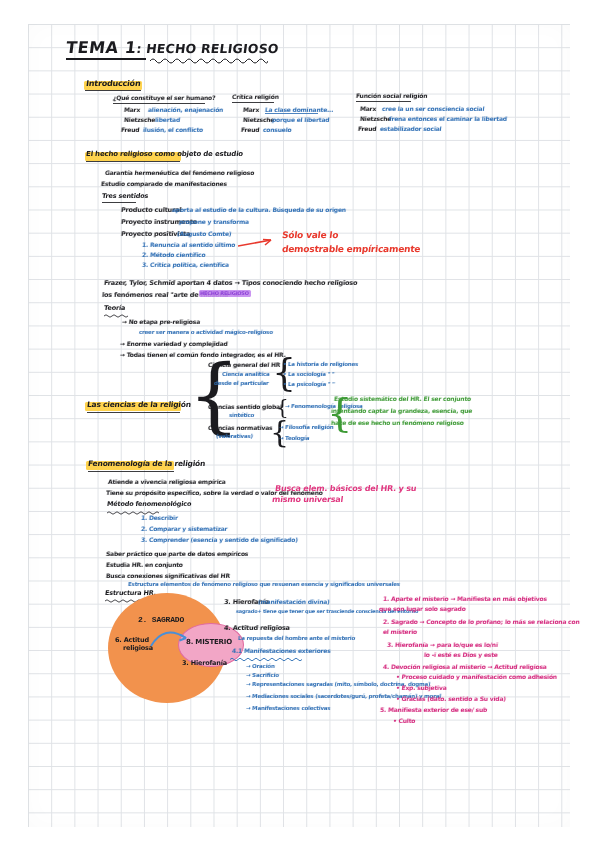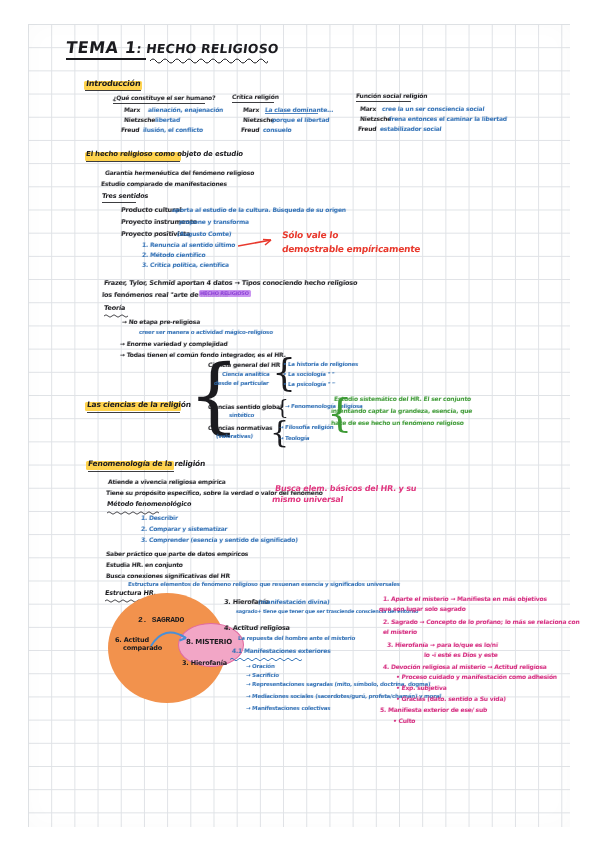--- a/index.html
+++ b/index.html
@@ -226,21 +226,21 @@
 
   <div id="circle"></div>
   <div id="ellipse"></div>
   <svg id="arrow" viewBox="0 0 44 22">
     <path d="M3 20 Q16 -2 38 12" fill="none" stroke="#4a8fd6" stroke-width="2"></path>
     <path d="M38 12 L32 8.5 M38 12 L31.5 14.5" fill="none" stroke="#4a8fd6" stroke-width="2"></path>
   </svg>
   <div class="ink blk t8" style="left:138px;top:616px;font-family:Liberation Mono, monospace;">2. SAGRADO</div>
   <div class="ink blk t7" style="left:186px;top:639px;">8. MISTERIO</div>
   <div class="ink blk t65" style="left:115px;top:637px;">6. Actitud</div>
-  <div class="ink blk t65" style="left:123px;top:645px;">comparado</div>
+  <div class="ink blk t65" style="left:123px;top:645px;">religiosa</div>
   <div class="ink blk t65" style="left:182px;top:660px;">3. Hierofanía</div>
 
   <div class="ink blk t65 blur slant" style="left:224px;top:599px;">3. Hierofanía</div>
   <div class="ink blu t6 blur slant" style="left:258px;top:599px;">(manifestación divina)</div>
   <div class="ink blu t5 blur slant" style="left:236px;top:609px;">sagrado+ tiene que tener que ser trasciende consciencia del entorno</div>
 
   <div class="ink blk t65 blur slant" style="left:224px;top:625px;">4. Actitud religiosa</div>
   <div class="ink blu t55 blur slant" style="left:238px;top:636px;">La repuesta del hombre ante el misterio</div>
 
   <div class="ink blu t6 blur slant" style="left:232px;top:648px;">4.1 Manifestaciones exteriores</div>

